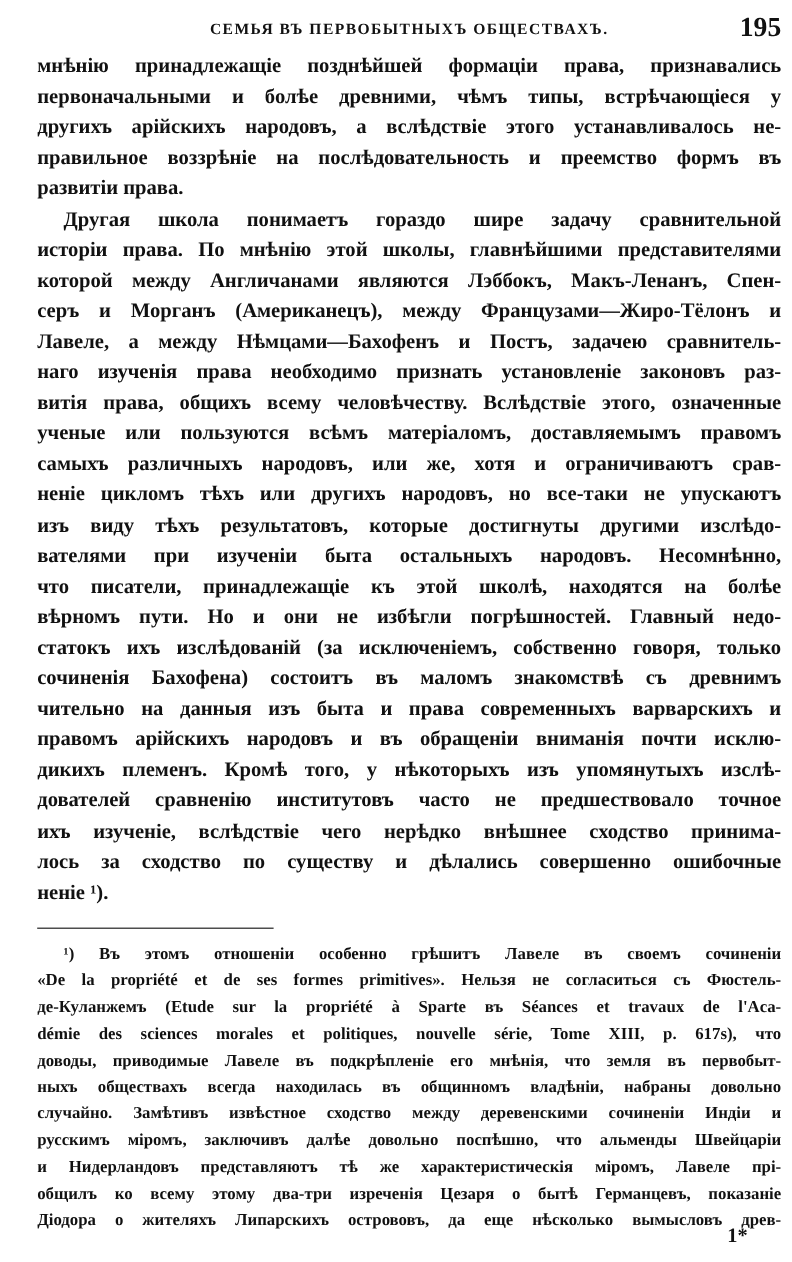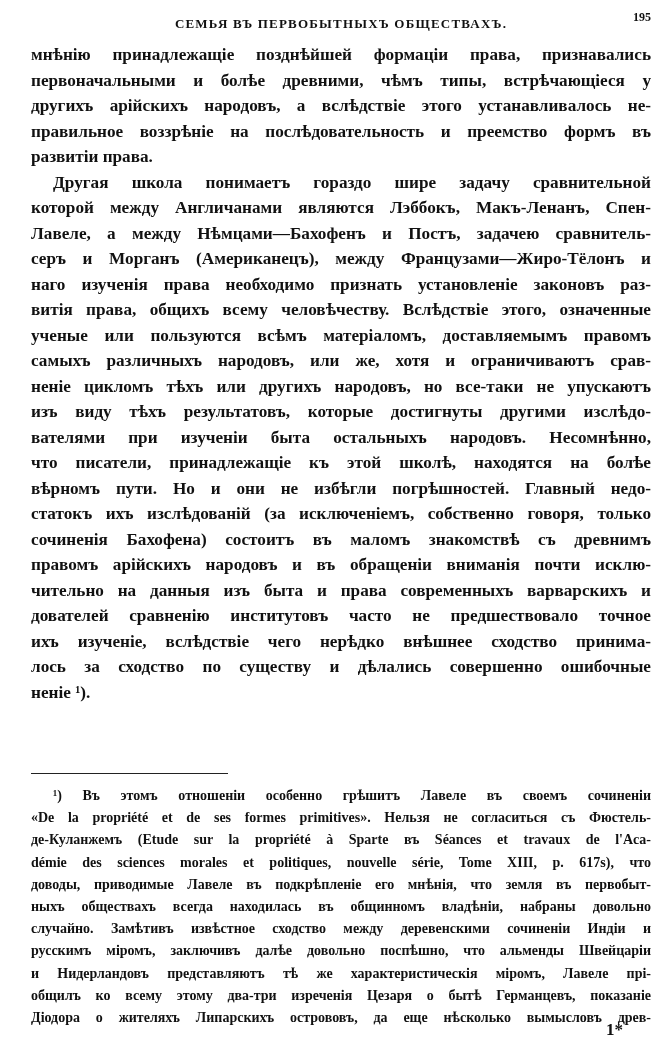--- a/index.html
+++ b/index.html
@@ -1,20 +1,20 @@
 <!DOCTYPE html>
 <html><head>
 <meta charset="utf-8">
 <style>
   html, body { margin: 0; padding: 0; background: #ffffff; }
   body { width: 660px; height: 1052px; position: relative; overflow: hidden; color: #111; }
   .page { position: absolute; left: 11px; top: 0; width: 660px; height: 812px; }
   .header { position: absolute; top: 10px; left: 20px; width: 620px; height: 28px; }
   .running-title { position: absolute; left: 0; right: 0; top: 6px; text-align: center; font-family: "Liberation Serif", serif; font-weight: bold; font-size: 13px; letter-spacing: 1.2px; }
-  .page-number { position: absolute; right: 0; top: 0; font-family: "Liberation Serif", serif; font-weight: bold; font-size: 12px; }
+  .page-number { position: absolute; right: 0; top: 0; font-family: "Liberation Serif", serif; font-weight: bold; font-size: 23px; }
   .body-text { position: absolute; left: 20px; top: 42px; width: 620px; font-family: "Liberation Serif", serif; font-weight: bold; font-size: 17.2px; line-height: 25.5px; }
   .line { display: block; white-space: nowrap; text-align: justify; text-align-last: justify; height: 25.5px; overflow: hidden; }
   .line.last { text-align-last: left; }
   .line.indent { padding-left: 22px; }
   .rule { position: absolute; left: 20px; top: 773px; width: 197px; height: 0; border-top: 1.6px solid #222; }
   .footnote { position: absolute; left: 20px; top: 785px; width: 620px; font-family: "Liberation Serif", serif; font-weight: bold; font-size: 14px; line-height: 22.2px; }
   .footnote .line { height: 22.2px; }
   .signature { position: absolute; right: 48px; top: 1020px; font-family: "Liberation Serif", serif; font-weight: bold; font-size: 17px; }
 </style>
 </head>
@@ -26,36 +26,38 @@
     <div class="page-number">195</div>
   </div>
 
   <div class="body-text">
     <span class="line">мнѣнію принадлежащіе позднѣйшей формаціи права, признавались</span>
     <span class="line">первоначальными и болѣе древними, чѣмъ типы, встрѣчающіеся у</span>
     <span class="line">другихъ арійскихъ народовъ, а вслѣдствіе этого устанавливалось не-</span>
     <span class="line">правильное воззрѣніе на послѣдовательность и преемство формъ въ</span>
     <span class="line last">развитіи права.</span>
     <span class="line indent">Другая школа понимаетъ гораздо шире задачу сравнительной</span>
+    <span class="line">исторіи права. По мнѣнію этой школы, главнѣйшими представителями</span>
     <span class="line">которой между Англичанами являются Лэббокъ, Макъ-Ленанъ, Спен-</span>
+    <span class="line">серъ и Морганъ (Американецъ), между Французами—Жиро-Тёлонъ и</span>
     <span class="line">Лавеле, а между Нѣмцами—Бахофенъ и Постъ, задачею сравнитель-</span>
-    <span class="line">серъ и Морганъ (Американецъ), между Французами—Жиро-Тёлонъ и</span>
     <span class="line">наго изученія права необходимо признать установленіе законовъ раз-</span>
     <span class="line">витія права, общихъ всему человѣчеству. Вслѣдствіе этого, означенные</span>
     <span class="line">ученые или пользуются всѣмъ матеріаломъ, доставляемымъ правомъ</span>
     <span class="line">самыхъ различныхъ народовъ, или же, хотя и ограничиваютъ срав-</span>
     <span class="line">неніе цикломъ тѣхъ или другихъ народовъ, но все-таки не упускаютъ</span>
     <span class="line">изъ виду тѣхъ результатовъ, которые достигнуты другими изслѣдо-</span>
     <span class="line">вателями при изученіи быта остальныхъ народовъ. Несомнѣнно,</span>
     <span class="line">что писатели, принадлежащіе къ этой школѣ, находятся на болѣе</span>
     <span class="line">вѣрномъ пути. Но и они не избѣгли погрѣшностей. Главный недо-</span>
     <span class="line">статокъ ихъ изслѣдованій (за исключеніемъ, собственно говоря, только</span>
     <span class="line">сочиненія Бахофена) состоитъ въ маломъ знакомствѣ съ древнимъ</span>
+    <span class="line">чительно на данныя изъ быта и права современныхъ варварскихъ и</span>
     <span class="line">правомъ арійскихъ народовъ и въ обращеніи вниманія почти исклю-</span>
-    <span class="line">чительно на данныя изъ быта и права современныхъ варварскихъ и</span>
+    <span class="line">дикихъ племенъ. Кромѣ того, у нѣкоторыхъ изъ упомянутыхъ изслѣ-</span>
     <span class="line">дователей сравненію институтовъ часто не предшествовало точное</span>
     <span class="line">ихъ изученіе, вслѣдствіе чего нерѣдко внѣшнее сходство принима-</span>
     <span class="line">лось за сходство по существу и дѣлались совершенно ошибочные</span>
     <span class="line last">неніе ¹).</span>
   </div>
 
   <div class="rule"></div>
 
   <div class="footnote">
     <span class="line indent">¹) Въ этомъ отношеніи особенно грѣшитъ Лавеле въ своемъ сочиненіи</span>

